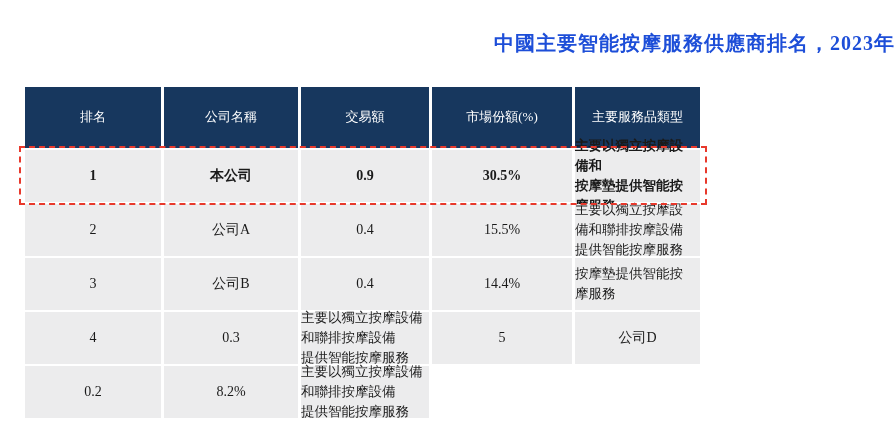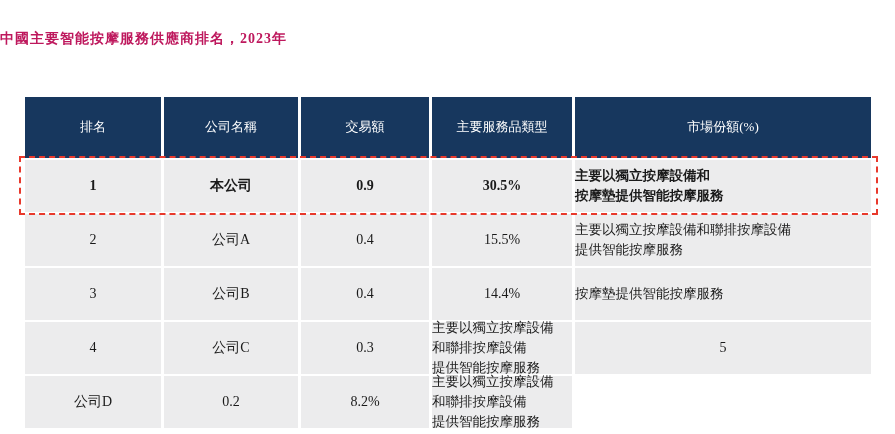--- a/index.html
+++ b/index.html
@@ -14,31 +14,31 @@
     background: #ffffff;
     font-family: "Liberation Serif", "DejaVu Serif", serif;
     color: #1a1a1a;
     overflow: hidden;
   }
   .title {
     position: absolute;
     top: 30px;
     left: 0;
     width: 100%;
-    text-align: left;
-    font-size: 14px;
+    text-align: right;
+    font-size: 20px;
     font-weight: bold;
     letter-spacing: 1px;
-    color: #be185d;
+    color: #1d4ed8;
   }
   .table-wrap {
     position: absolute;
     left: 25px;
-    top: 97px;
-    width: 846px;
+    top: 87px;
+    width: 675px;
   }
   .grid {
     display: grid;
     grid-template-columns: 136px 134px 128px 140px 1fr;
     grid-template-rows: 61px repeat(5, 52px);
     column-gap: 3px;
     row-gap: 2px;
     background: #ffffff;
   }
   .cell {
@@ -92,24 +92,24 @@
       <div class="cell th">
         <span>排名</span>
       </div>
       <div class="cell th">
         <span>公司名稱</span>
       </div>
       <div class="cell th">
         <span>交易額</span>
       </div>
       <div class="cell th">
-        <span>主要服務品類型</span>
+        <span>市場份額(%)</span>
       </div>
       <div class="cell th">
-        <span>市場份額(%)</span>
+        <span>主要服務品類型</span>
       </div>
 
       <div class="cell bold-row">1</div>
       <div class="cell bold-row">本公司</div>
       <div class="cell bold-row">0.9</div>
       <div class="cell bold-row">30.5%</div>
       <div class="cell service bold-row">
         <span>主要以獨立按摩設備和</span>
         <span>按摩墊提供智能按摩服務</span>
       </div>
@@ -125,21 +125,20 @@
 
       <div class="cell">3</div>
       <div class="cell">公司B</div>
       <div class="cell">0.4</div>
       <div class="cell">14.4%</div>
       <div class="cell service">
         <span>按摩墊提供智能按摩服務</span>
       </div>
 
       <div class="cell">4</div>
-      <div class="cell">公司C</div>
       <div class="cell">0.3</div>
       <div class="cell service">
         <span>主要以獨立按摩設備和聯排按摩設備</span>
         <span>提供智能按摩服務</span>
       </div>
 
       <div class="cell">5</div>
       <div class="cell">公司D</div>
       <div class="cell">0.2</div>
       <div class="cell">8.2%</div>

